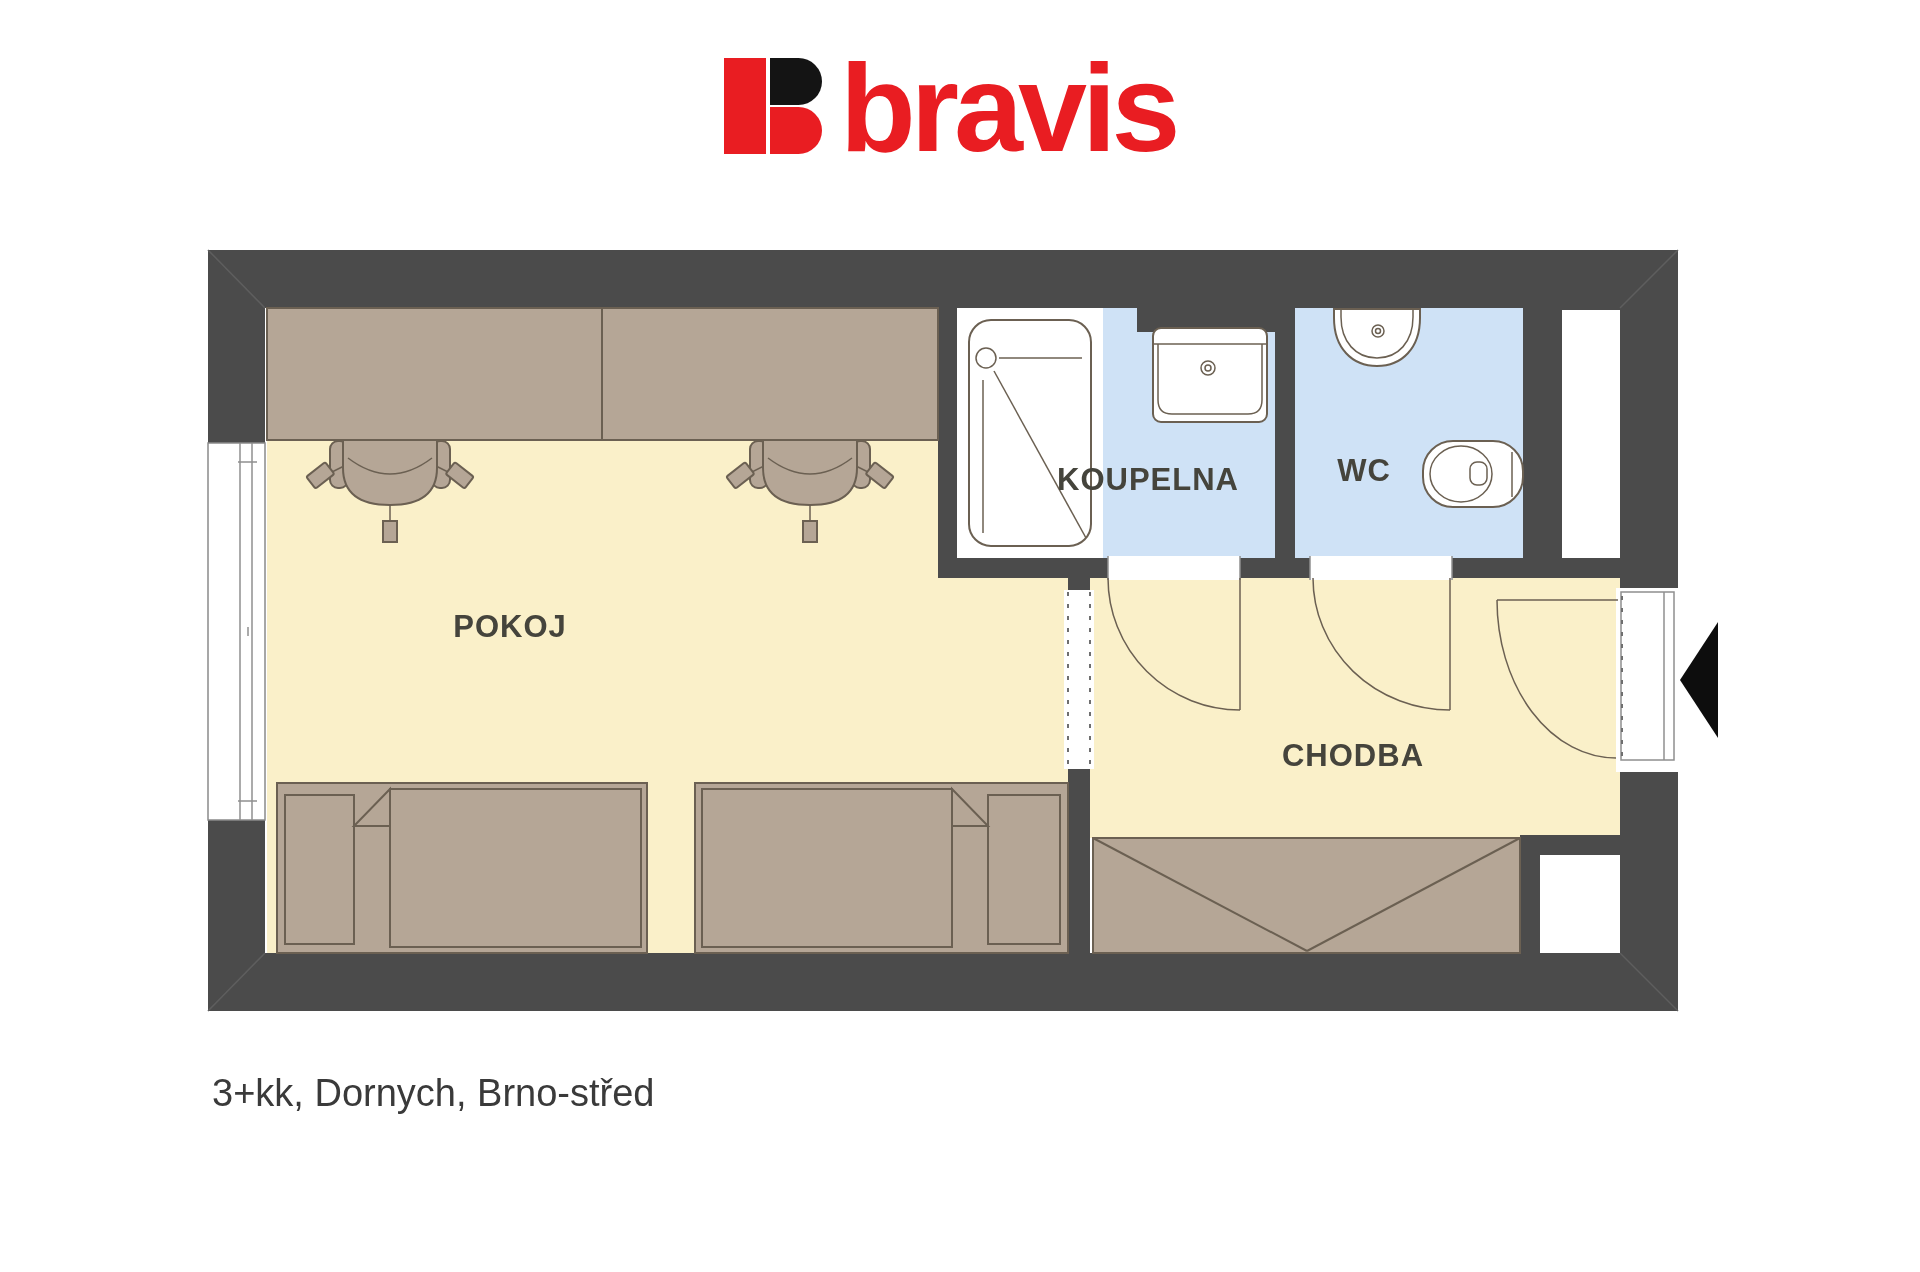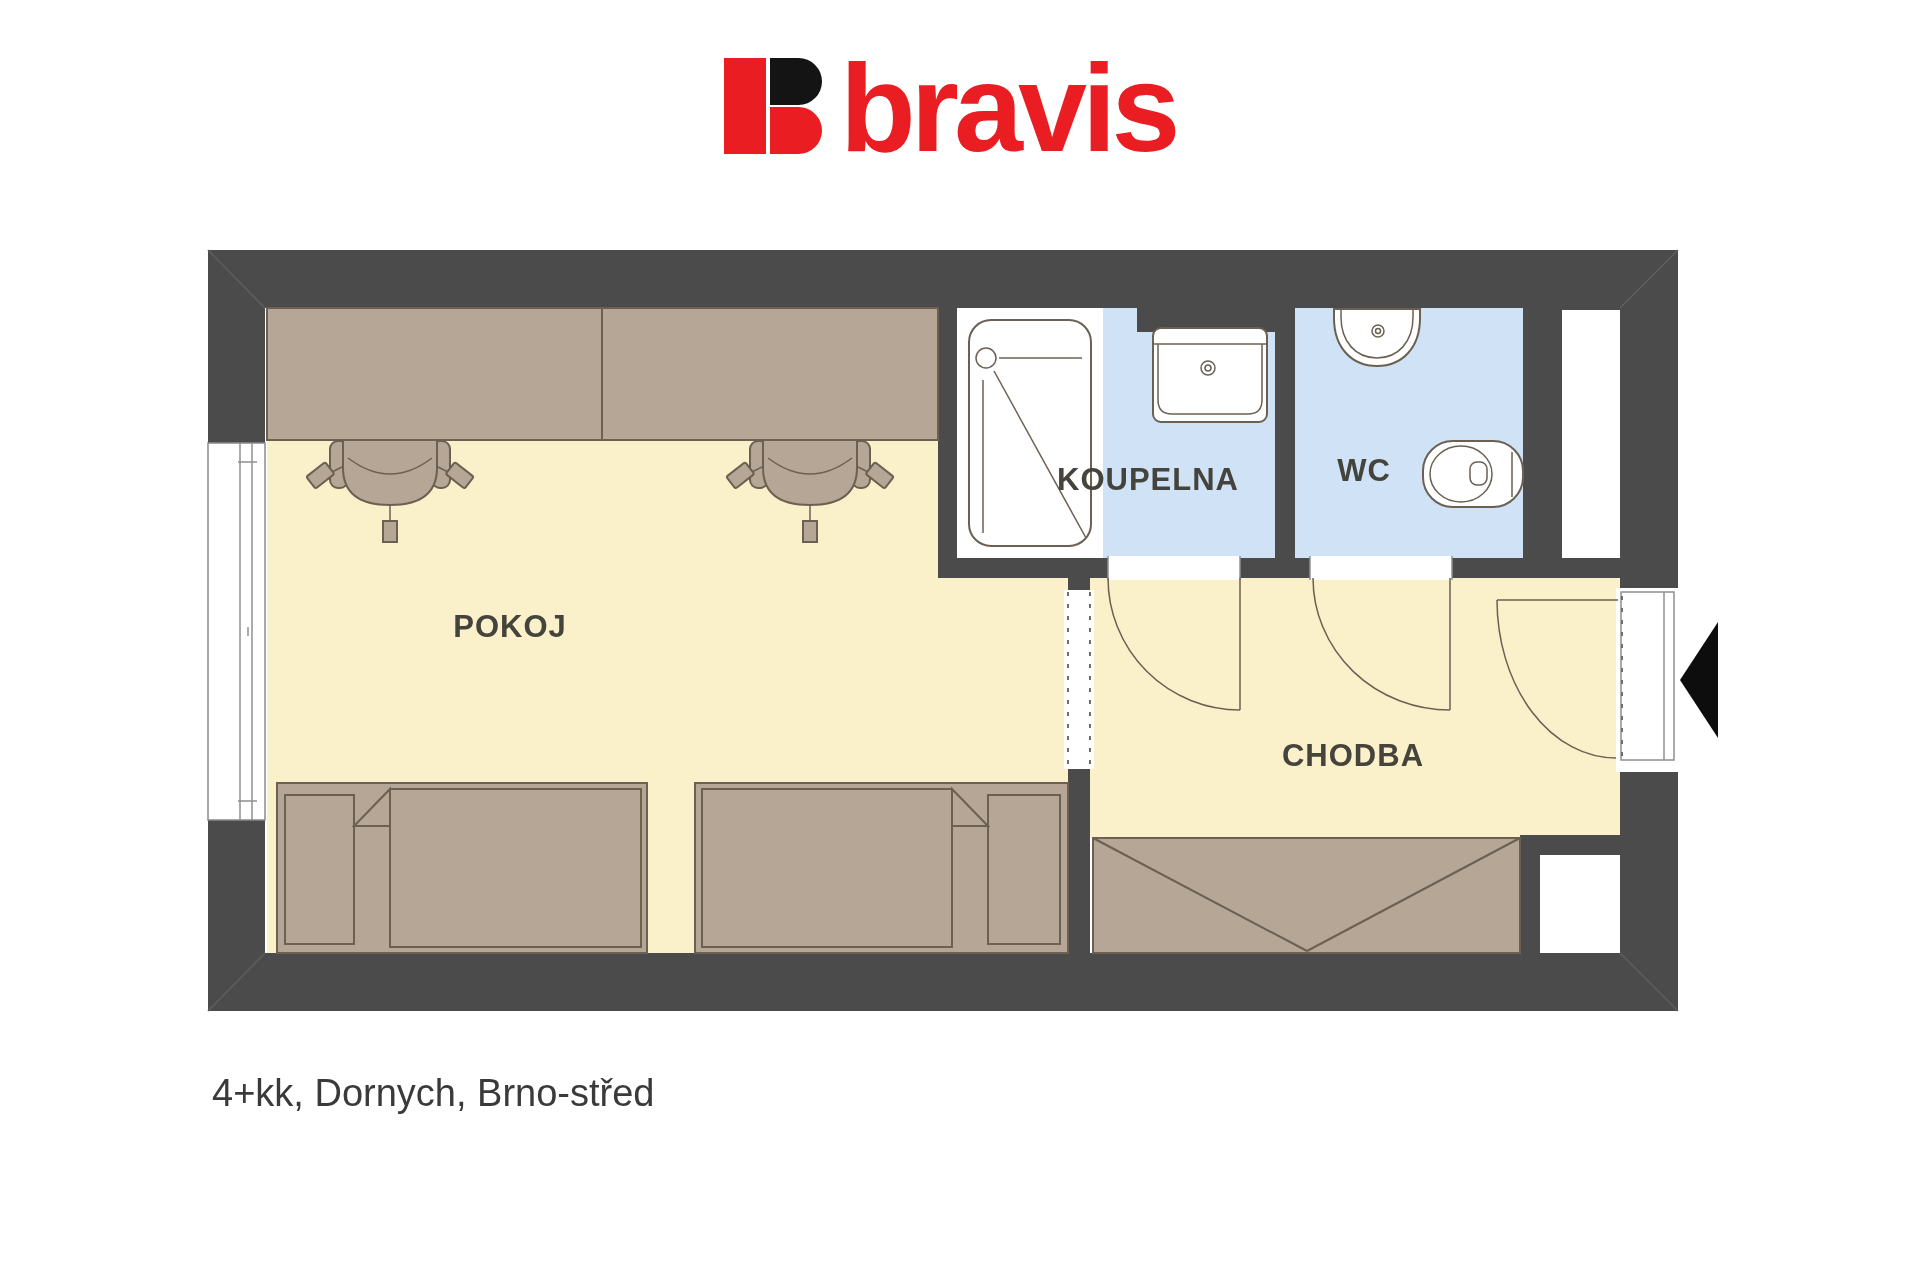--- a/index.html
+++ b/index.html
@@ -190,14 +190,14 @@
       <line class="sym" x1="1093" y1="838" x2="1307" y2="951"></line>
       <line class="sym" x1="1520" y1="838" x2="1307" y2="951"></line>
     </g>
 
     <text class="room-label" x="510" y="637">POKOJ</text>
     <text class="room-label" x="1148" y="490">KOUPELNA</text>
     <text class="room-label" x="1364" y="481">WC</text>
     <text class="room-label" x="1353" y="766">CHODBA</text>
   </svg>
 
-  <div id="caption">4+kk, Dornych, Brno-střed</div>
+  <div id="caption">3+kk, Dornych, Brno-střed</div>
 </div>
 
 </body></html>

